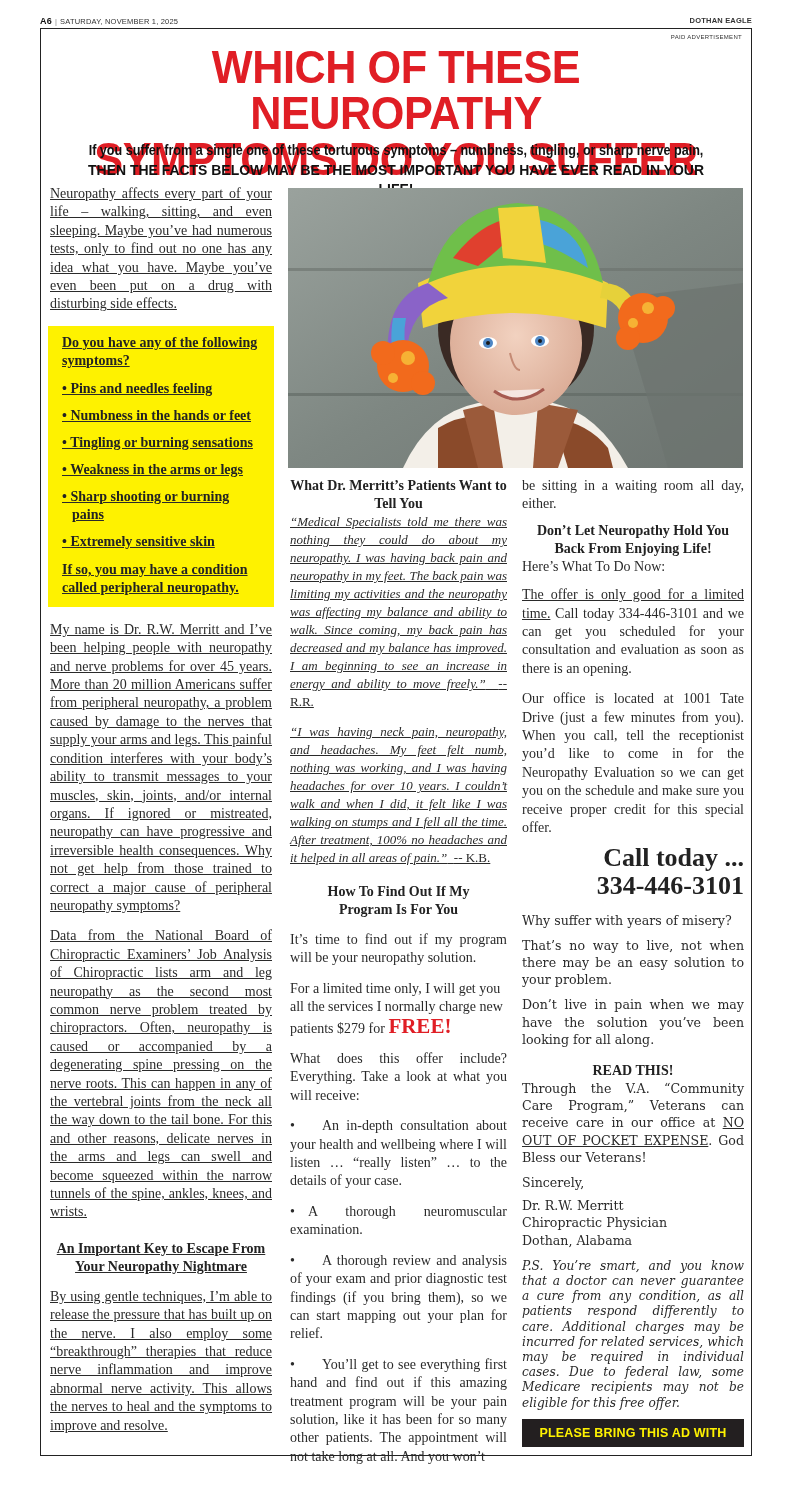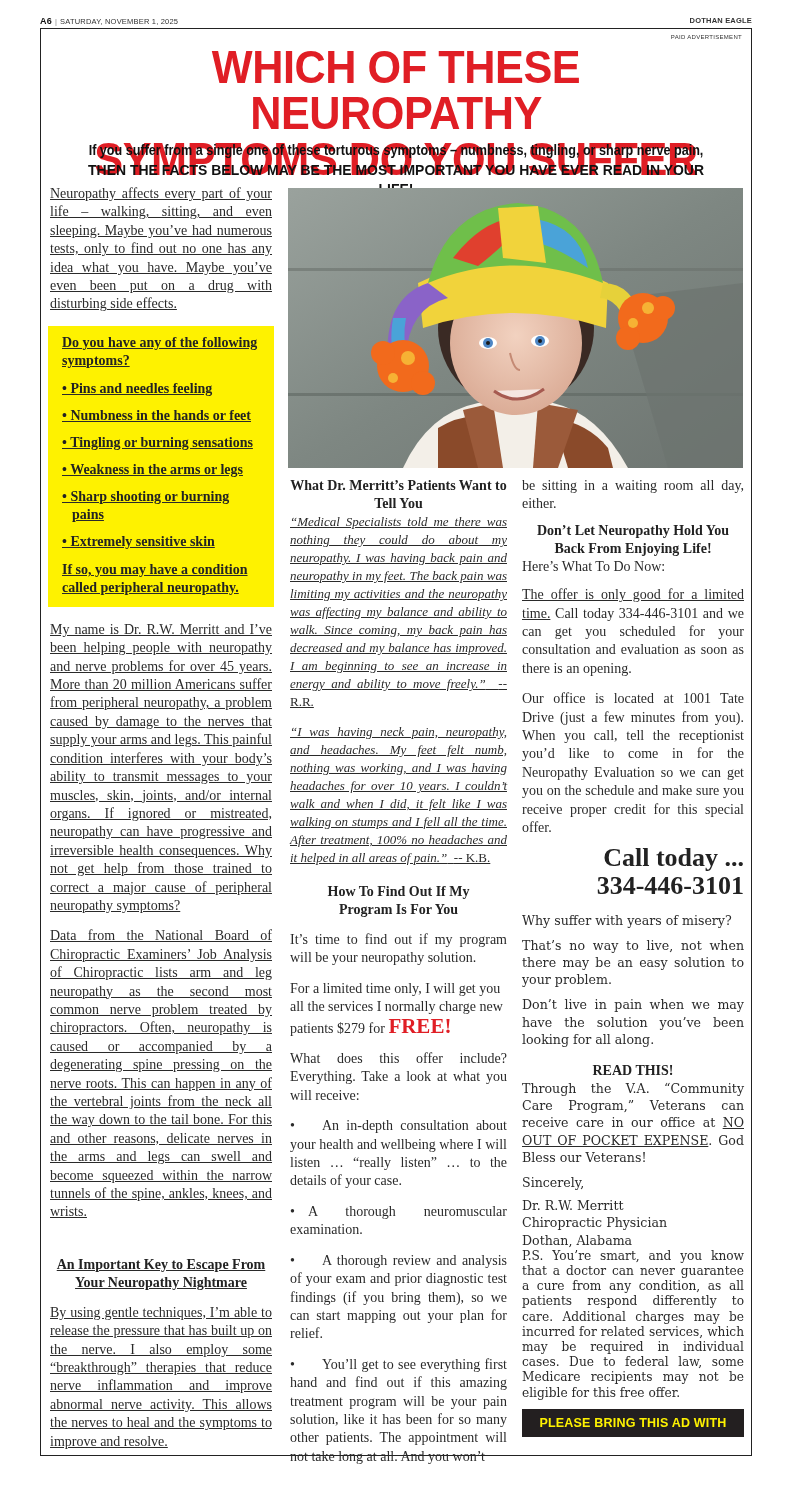--- a/index.html
+++ b/index.html
@@ -37,21 +37,21 @@
   .testimonial { font-style: italic; font-size: 13px; line-height: 18px; text-decoration: underline; }
   .testimonial .sig { font-style: normal; }
   .free { color: #e01e25; font-weight: bold; font-size: 21px; }
   .bullet { text-indent: 0; }
   .bullet .dot { display: inline-block; width: 32px; }
   .underline { text-decoration: underline; }
 
   .call { text-align: right; font-weight: bold; font-size: 26px; line-height: 28px; margin: 6px 0 12px 0; color: #222; }
 
   .sans-serif-body { font-family: "DejaVu Serif", serif; font-size: 12.6px; line-height: 17.2px; }
-  .ps { font-size: 12.2px; line-height: 15.2px; }
+  .ps { font-size: 12.2px; line-height: 15.2px; font-style: italic; }
   .sig-block p { margin: 0 0 6px 0; text-align: left; }
 
   .cta { margin: 8px 0 0 0; background: #231f20; color: #fef200; text-align: center; font-family: "Liberation Sans", sans-serif; font-weight: bold; font-size: 12.5px; line-height: 16px; padding: 6px 4px; letter-spacing: 0.2px; }
 </style>
 </head>
 <body>
 
 <div class="folio">
   <span class="pg">A6</span><span class="sep">|</span><span>SATURDAY, NOVEMBER 1, 2025</span>
   <span class="right">DOTHAN EAGLE</span>
@@ -78,21 +78,21 @@
     <div class="item">• Pins and needles feeling</div>
     <div class="item">• Numbness in the hands or feet</div>
     <div class="item">• Tingling or burning sensations</div>
     <div class="item">• Weakness in the arms or legs</div>
     <div class="item">• Sharp shooting or burning pains</div>
     <div class="item">• Extremely sensitive skin</div>
     <div class="cond">If so, you may have a condition called peripheral neuropathy.</div>
   </div>
   <p>My name is Dr. R.W. Merritt and I’ve been helping people with neuropathy and nerve problems for over 45 years.  More than 20 million Americans suffer from peripheral neuropathy, a problem caused by damage to the nerves that supply your arms and legs.  This painful condition interferes with your body’s ability to transmit messages to your muscles, skin, joints, and/or internal organs.  If ignored or mistreated, neuropathy can have progressive and irreversible health consequences.  Why not get help from those trained to correct a major cause of peripheral neuropathy symptoms?</p>
   <p>Data from the National Board of Chiropractic Examiners’ Job Analysis of Chiropractic lists arm and leg neuropathy as the second most common nerve problem treated by chiropractors.  Often, neuropathy is caused or accompanied by a degenerating spine pressing on the nerve roots.  This can happen in any of the vertebral joints from the neck all the way down to the tail bone.  For this and other reasons, delicate nerves in the arms and legs can swell and become squeezed within the narrow tunnels of the spine, ankles, knees, and wrists.</p>
-  <p class="sec-head" style="margin-top:34px">An Important Key to Escape From Your Neuropathy Nightmare</p>
+  <p class="sec-head" style="margin-top:18px">An Important Key to Escape From Your Neuropathy Nightmare</p>
   <p style="margin:0">By using gentle techniques, I’m able to release the pressure that has built up on the nerve.  I also employ some “breakthrough” therapies that reduce nerve inflammation and improve abnormal nerve activity.  This allows the nerves to heal and the symptoms to improve and resolve.</p>
 </div>
 
 <div class="photo">
   <svg width="455" height="280" viewBox="0 0 455 280">
     <defs>
       <linearGradient id="wood" x1="0" y1="0" x2="1" y2="1">
         <stop offset="0" stop-color="#9aa29d"></stop>
         <stop offset="0.5" stop-color="#7e8782"></stop>
         <stop offset="1" stop-color="#6d7470"></stop>
@@ -181,21 +181,21 @@
     <div>334-446-3101</div>
   </div>
   <div class="sans-serif-body">
     <p style="margin-bottom:8px">Why suffer with years of misery?</p>
     <p style="margin-bottom:8px">That’s no way to live, not when there may be an easy solution to your problem.</p>
     <p style="margin-bottom:14px">Don’t live in pain when we may have the solution you’ve been looking for all along.</p>
     <p class="sec-head" style="margin:0;font-family:'Liberation Serif',serif">READ THIS!</p>
     <p style="margin-bottom:8px"><span>Through the V.A. “Community Care Program,” Veterans can receive care in our office at </span><span class="underline">NO OUT OF POCKET EXPENSE</span><span>. God Bless our Veterans!</span></p>
     <div class="sig-block">
       <p>Sincerely,</p>
-      <p style="margin-bottom:0">
+      <p style="margin-bottom:10px">
         <span>Dr. R.W. Merritt</span><br>
         <span>Chiropractic Physician</span><br>
         <span>Dothan, Alabama</span>
       </p>
     </div>
     <p class="ps" style="margin:0">P.S. You’re smart, and you know that a doctor can never guarantee a cure from any condition, as all patients respond differently to care. Additional charges may be incurred for related services, which may be required in individual cases. Due to federal law, some Medicare recipients may not be eligible for this free offer.</p>
   </div>
   <div class="cta">
     <div>PLEASE BRING THIS AD WITH</div>
 

